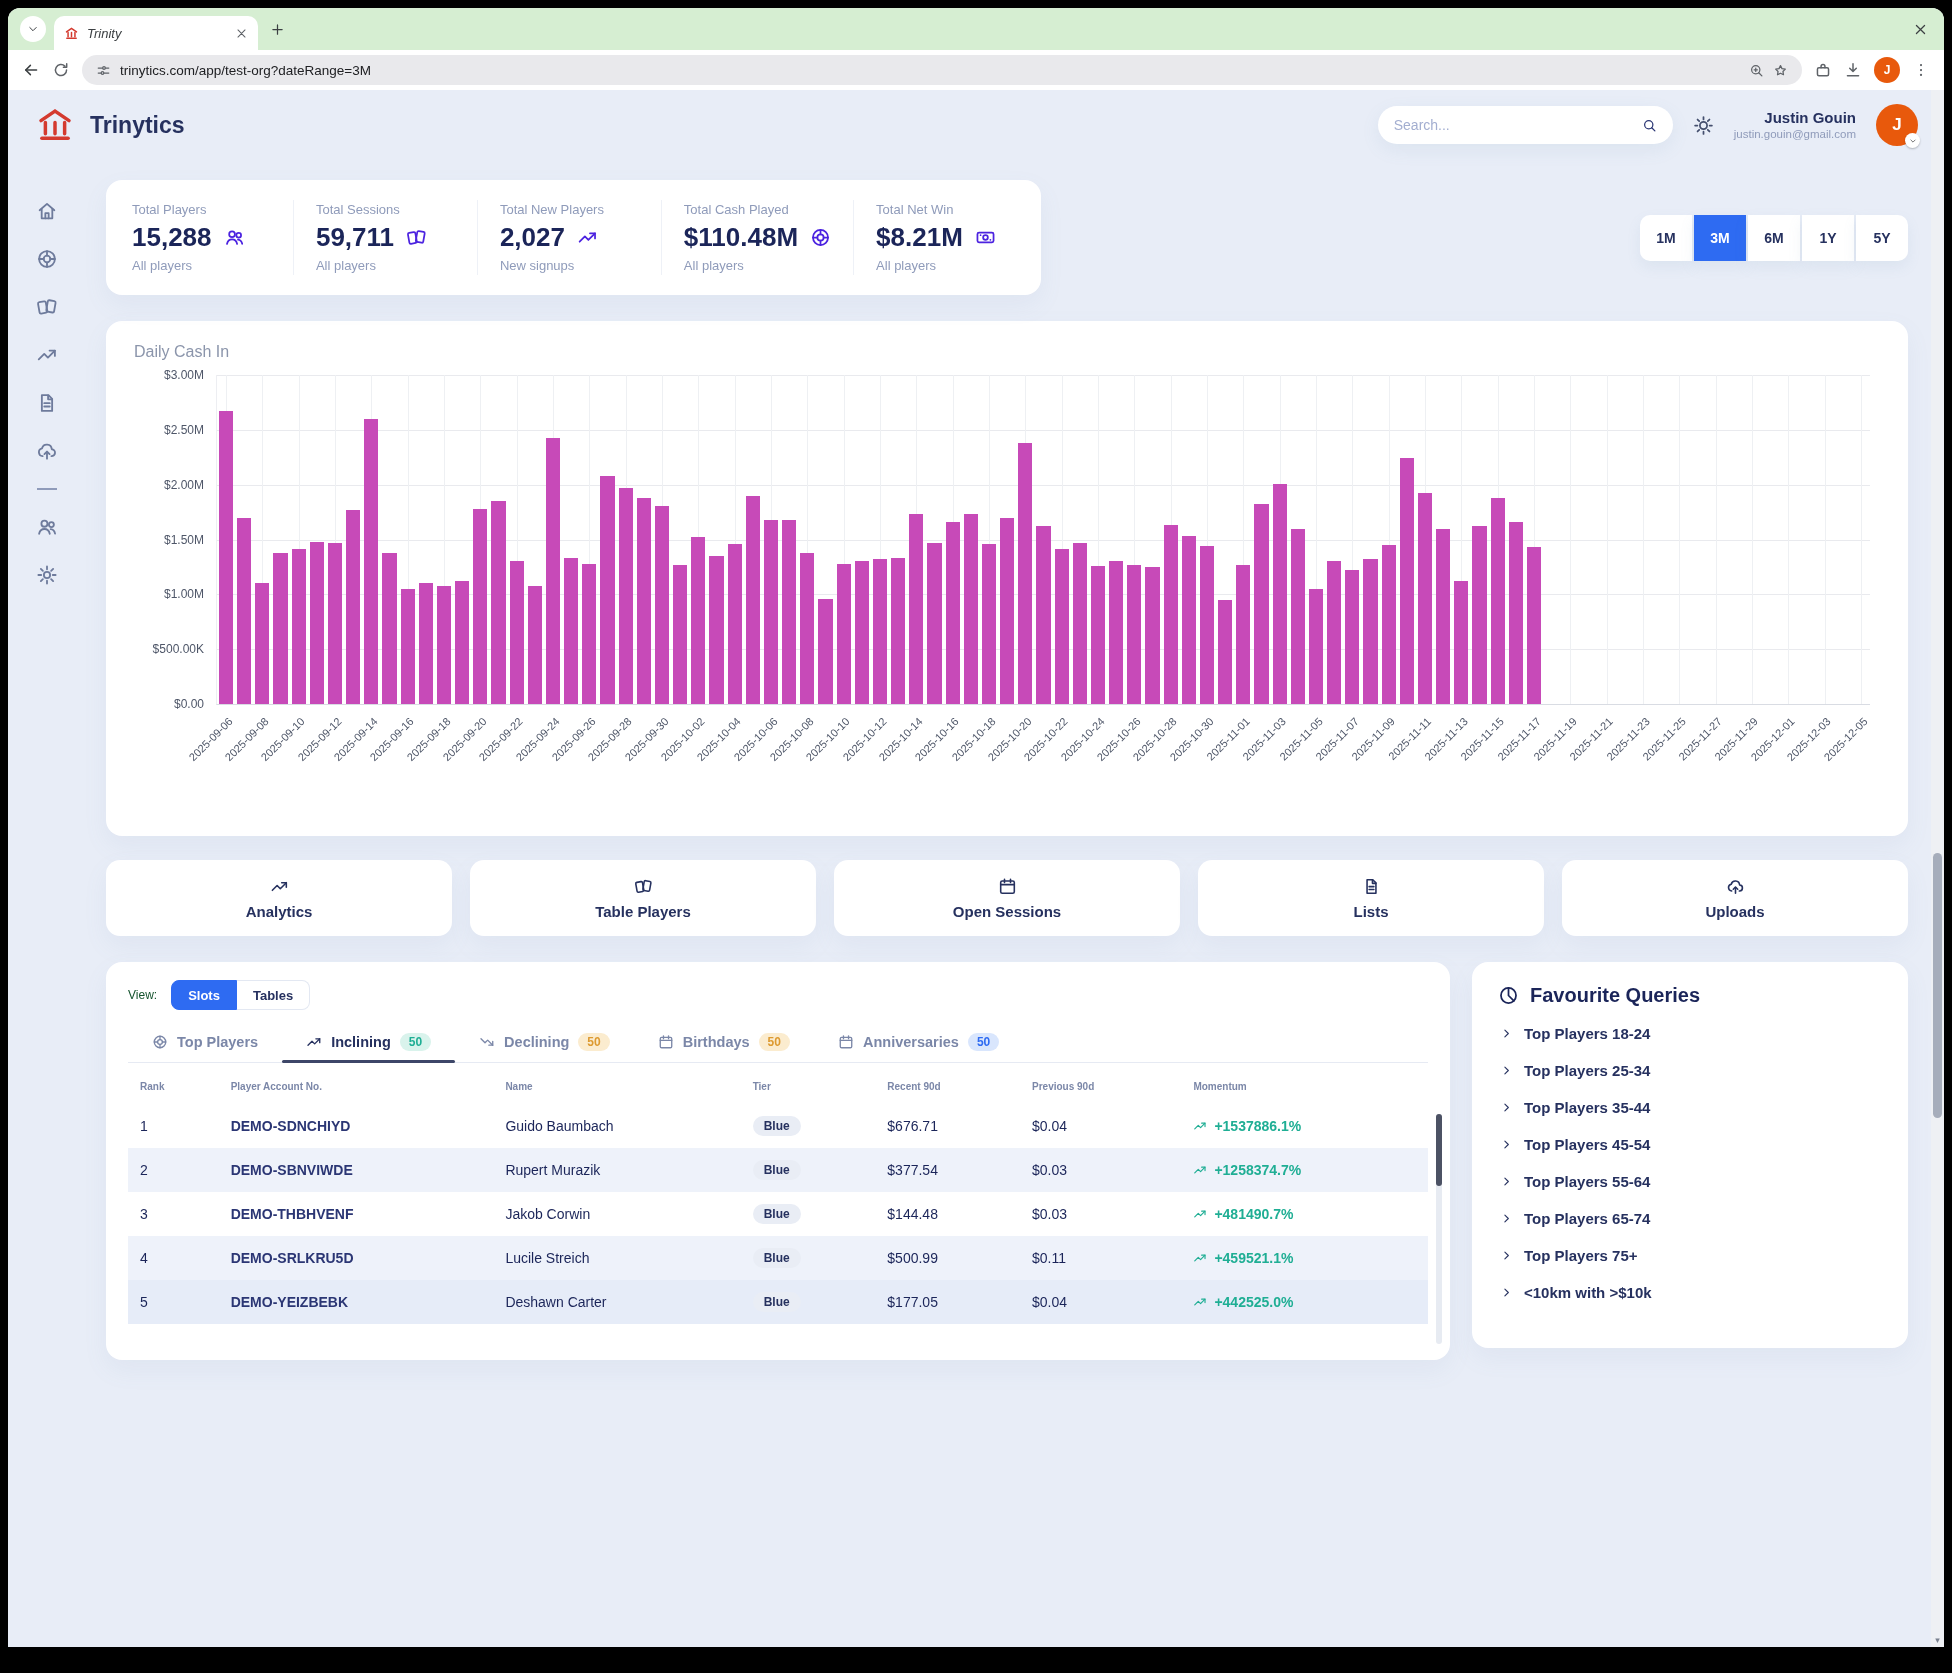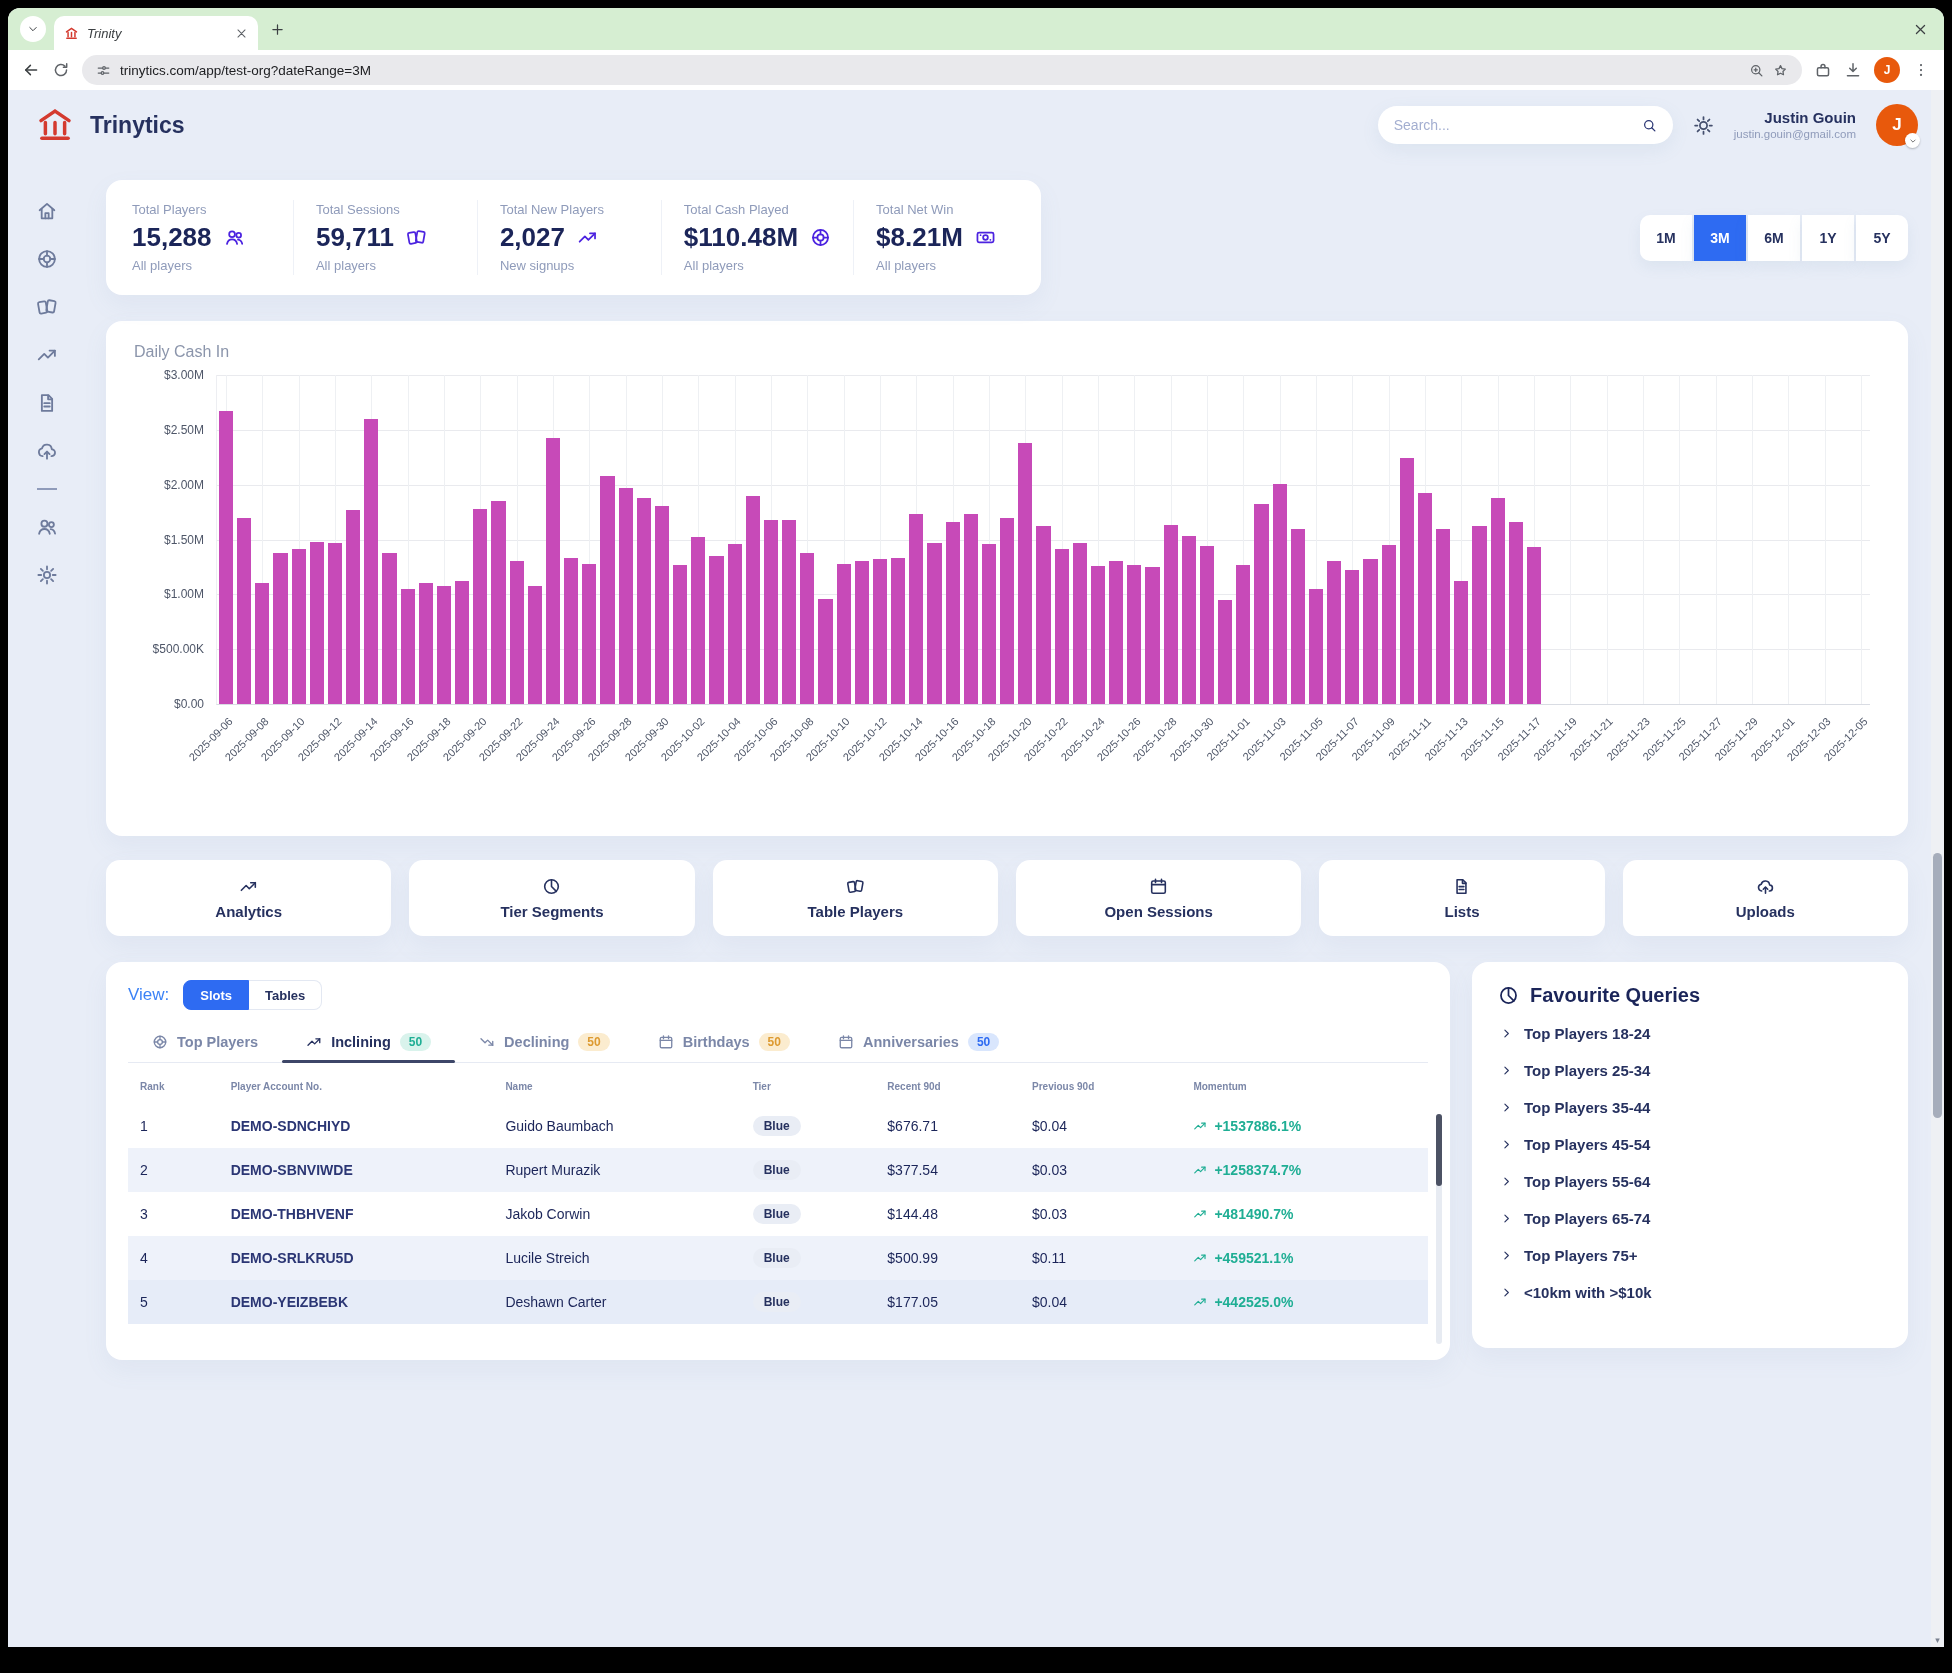--- a/index.html
+++ b/index.html
@@ -71,21 +71,21 @@
 .xlab{position:absolute;top:8px;font-size:11px;color:#4e5668;white-space:nowrap;transform:rotate(-45deg);transform-origin:100% 0;}
 
 .nav-cards{display:flex;gap:18px;margin-top:24px;}
 .nav-card{flex:1;height:76px;background:#fff;border-radius:14px;display:flex;flex-direction:column;align-items:center;justify-content:center;gap:7px;box-shadow:0 10px 24px rgba(112,144,176,.08);cursor:pointer;}
 .nc-icn{font-size:19px;color:#26315f;display:flex;}
 .nc-label{font-size:15px;font-weight:700;color:#26315f;}
 
 .bottom-row{display:flex;gap:22px;margin-top:26px;align-items:flex-start;}
 .players-card{flex:1;height:398px;background:#fff;border-radius:16px;padding:18px 22px;box-shadow:0 10px 24px rgba(112,144,176,.08);position:relative;overflow:hidden;}
 .view-row{display:flex;align-items:center;gap:14px;}
-.view-label{font-size:17px;color:#3b82f6;}
+.view-label{font-size:12px;color:#14532d;}
 .vt-btn{height:30px;padding:0 16px;font-size:13px;font-weight:700;border:1px solid #e3e8f2;background:#fff;color:#26315f;}
 .vt-btn.first{border-radius:8px 0 0 8px;}
 .vt-btn.last{border-radius:0 8px 8px 0;border-left:0;}
 .vt-btn.active{background:var(--c-accent-blue,#2e6bf2);border-color:var(--c-accent-blue,#2e6bf2);color:#fff;}
 .ptabs{display:flex;margin-top:12px;border-bottom:1px solid #e6eaf3;}
 .ptab{display:flex;align-items:center;gap:9px;padding:11px 24px;font-size:14.5px;font-weight:600;color:#7b87a8;cursor:pointer;position:relative;white-space:nowrap;}
 .ptab.active{color:#26315f;}
 .ptab.active::after{content:"";position:absolute;left:0;right:0;bottom:-1px;height:3px;background:#3d4668;border-radius:2px;}
 .ptab-icn{font-size:16px;display:flex;}
 .badge{padding:2px 9px;border-radius:10px;font-size:12px;font-weight:700;}
@@ -594,29 +594,20 @@
                 <svg viewBox="0 0 24 24" width="1em" height="1em" fill="none" stroke="currentColor" stroke-width="2" stroke-linecap="round" stroke-linejoin="round">
                   <path d="M3 16.8 9 10.8l4 4 7.6-7.6"></path>
                   <path d="M14.8 7.2h5.8V13"></path>
                 </svg>
               </span>
               <span class="nc-label">Analytics</span>
             </div>
             <div class="nav-card">
               <span class="nc-icn icn">
                 <svg viewBox="0 0 24 24" width="1em" height="1em" fill="none" stroke="currentColor" stroke-width="2" stroke-linecap="round" stroke-linejoin="round">
-                  <circle cx="12" cy="12" r="8.6"></circle>
-                  <path d="M12 3.4V12l6.1 6.1"></path>
-                </svg>
-              </span>
-              <span class="nc-label">Tier Segments</span>
-            </div>
-            <div class="nav-card">
-              <span class="nc-icn icn">
-                <svg viewBox="0 0 24 24" width="1em" height="1em" fill="none" stroke="currentColor" stroke-width="2" stroke-linecap="round" stroke-linejoin="round">
                   <rect x="3" y="6.2" width="8.6" height="12.6" rx="1.6" transform="rotate(-10 7.3 12.5)"></rect>
                   <rect x="12" y="5" width="8.6" height="12.6" rx="1.6" transform="rotate(10 16.3 11.3)"></rect>
                 </svg>
               </span>
               <span class="nc-label">Table Players</span>
             </div>
             <div class="nav-card">
               <span class="nc-icn icn">
                 <svg viewBox="0 0 24 24" width="1em" height="1em" fill="none" stroke="currentColor" stroke-width="2" stroke-linecap="round" stroke-linejoin="round">
                   <rect x="3.4" y="5" width="17.2" height="15.6" rx="2"></rect>

